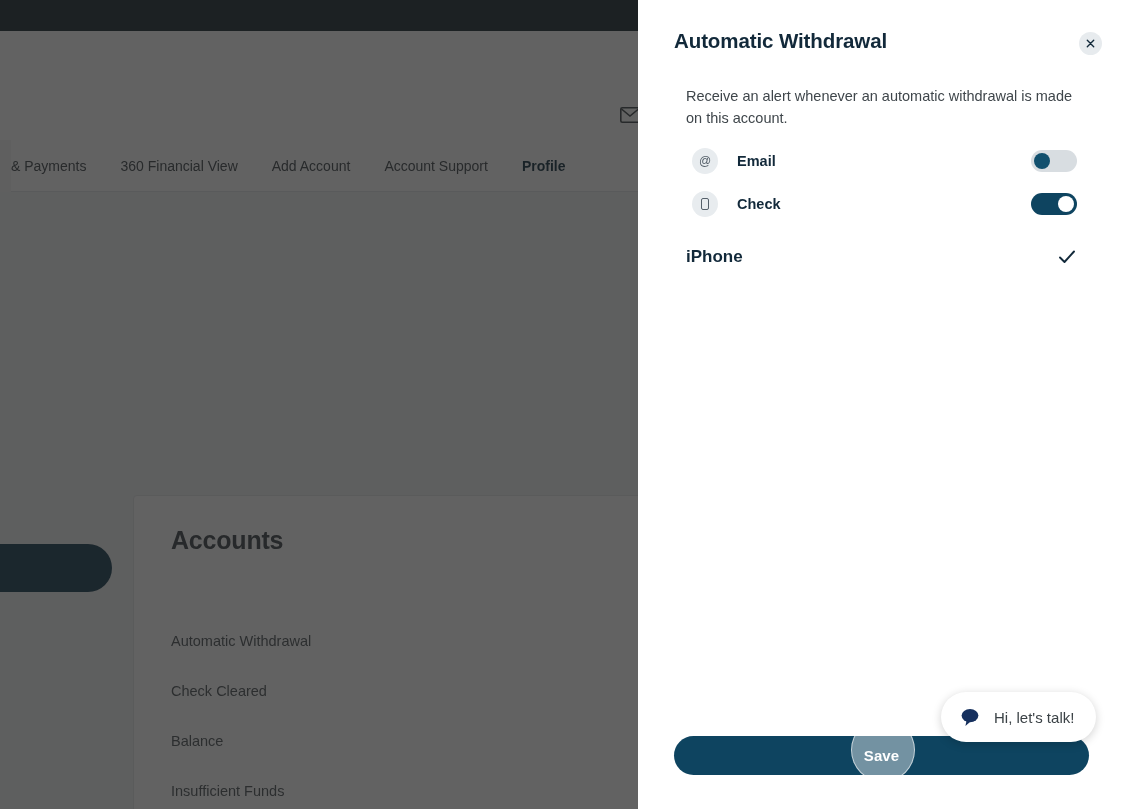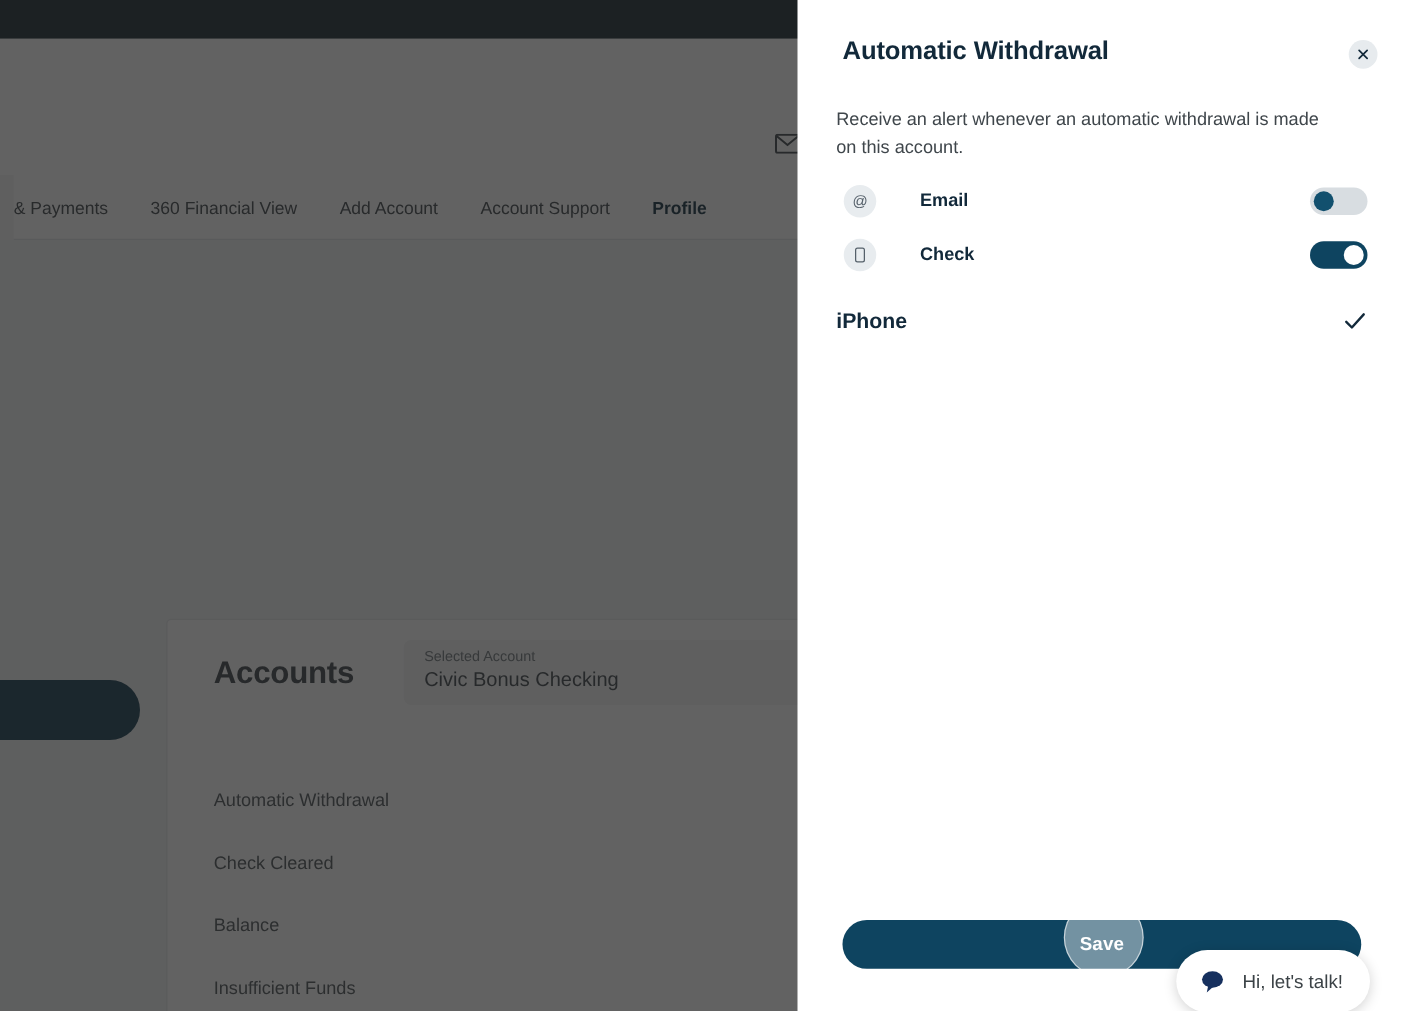--- a/index.html
+++ b/index.html
@@ -101,21 +101,21 @@
     left: 133px; top: 303px;
     width: 860px;
     height: 560px;
     background: #ffffff;
     border: 1px solid #e4e6e8;
     border-radius: 4px;
   }
 
   .bg-card-head {
     position: absolute;
-    left: 37px; top: 16px;
+    left: 37px; top: 30px;
     display: flex;
     align-items: center;
     gap: 40px;
   }
   .bg-card-title {
     font-size: 25px;
     font-weight: bold;
     color: #3b4246;
     letter-spacing: -0.2px;
   }
@@ -223,21 +223,21 @@
     background: #e7ebee;
     display: flex;
     align-items: center;
     justify-content: center;
     cursor: pointer;
   }
   .panel-close svg { display: block; }
 
   .panel-body {
     flex: 1 1 auto;
-    padding: 0 31px;
+    padding: 0 48px;
     overflow: hidden;
   }
 
   .panel-desc {
     margin-top: 30px;
     font-size: 14.5px;
     line-height: 22px;
     color: #3f464b;
     max-width: 404px;
   }
@@ -270,21 +270,21 @@
     font-size: 12px;
     color: #55606a;
     line-height: 1;
   }
   .method-badge .phone-glyph {
     width: 8px; height: 12px;
     border: 1.4px solid #55606a;
     border-radius: 2px;
   }
   .method-label {
-    margin-left: 35px;
+    margin-left: 19px;
     font-size: 14.5px;
     font-weight: bold;
     color: #12293a;
   }
   .method-switch {
     margin-left: auto;
     width: 46px; height: 22px;
     border-radius: 11px;
     position: relative;
     cursor: pointer;
@@ -344,21 +344,21 @@
     width: 64px; height: 64px;
     border-radius: 50%;
     background: rgba(255,255,255,0.42);
     border: 1.5px solid rgba(255,255,255,0.6);
     pointer-events: none;
   }
 
   
   #chat-widget {
     position: absolute;
-    left: 941px; top: 760px;
+    left: 941px; top: 692px;
     height: 50px;
     padding: 0 22px 0 18px;
     background: #ffffff;
     border-radius: 25px;
     box-shadow: 0 2px 10px rgba(0,0,0,0.18);
     display: flex;
     align-items: center;
     gap: 13px;
     cursor: pointer;
   }
@@ -401,25 +401,20 @@
     </nav>
 
     <div class="bg-body">
 
       <div class="bg-sidebtn"></div>
 
       <div class="bg-card">
 
         <div class="bg-card-head">
           <div class="bg-card-title">Accounts</div>
-          <div class="bg-select">
-            <div class="bg-select-lbl">Selected Account</div>
-            <div class="bg-select-val">Civic Bonus Checking</div>
-            <span class="bg-select-chev"></span>
-          </div>
         </div>
 
         <div class="bg-rows">
           <div class="bg-row">
             <span class="bg-row-label">Automatic Withdrawal</span>
             <span class="bg-row-ctrls">
               <span class="bg-mini-dot"></span>
               <span class="bg-mini-phone"></span>
               <span class="bg-toggle"></span>
             </span>

